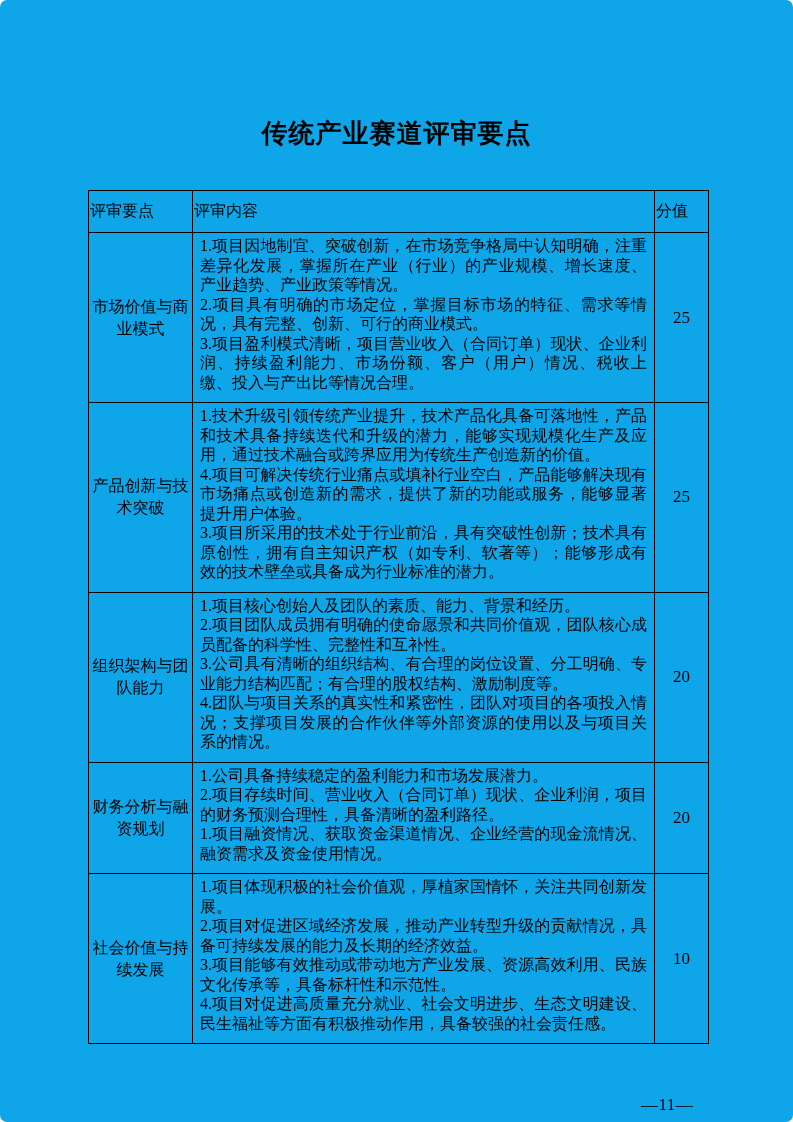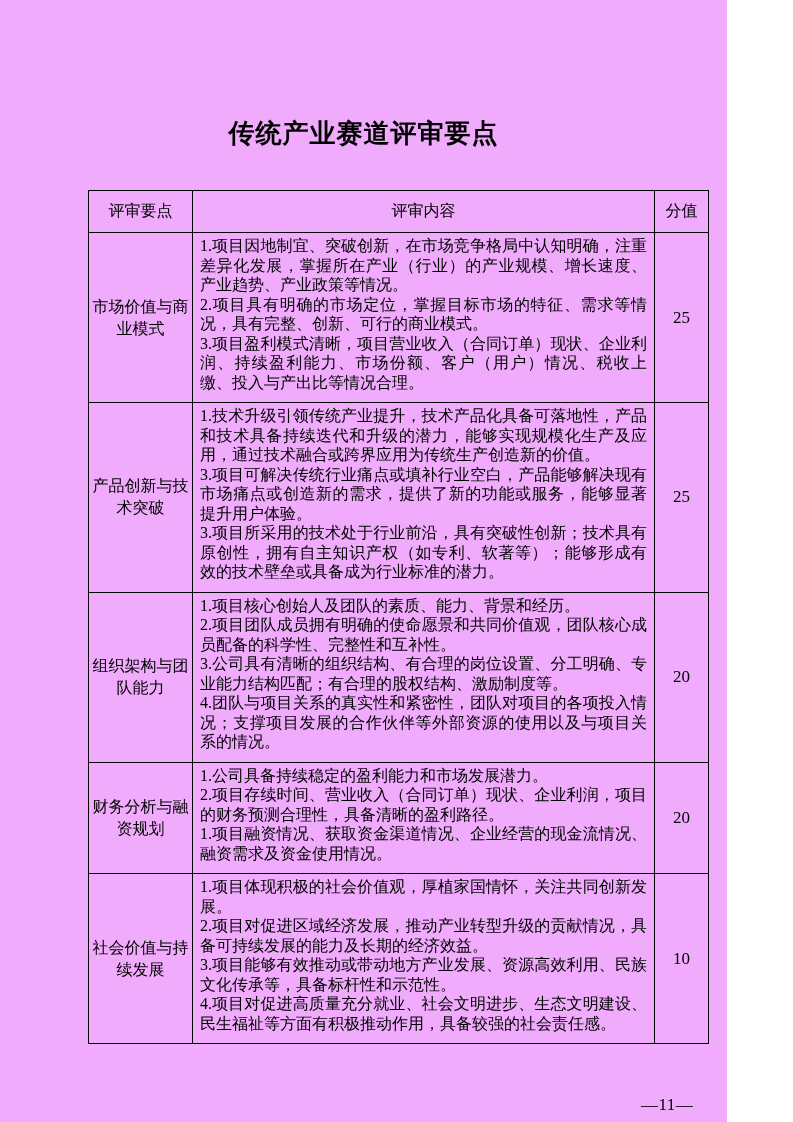--- a/index.html
+++ b/index.html
@@ -5,23 +5,24 @@
   * { box-sizing: border-box; }
   html, body { margin: 0; padding: 0; }
   body {
     width: 793px; height: 1122px;
     background: #ffffff;
     color: #000000;
     font-family: "Liberation Serif", "DejaVu Serif", serif;
   }
   .page {
     position: relative;
-    width: 727px; height: 1122px;
-    background: #f0abfc;
+    width: 793px; height: 1122px;
+    background: #0ea5e9;
     overflow: hidden;
+    border-radius: 7px;
   }
   .doc-title {
     position: absolute;
     top: 116px; left: 0;
     width: 100%;
     text-align: center;
     font-size: 26px;
     font-weight: bold;
     letter-spacing: 1px;
   }
@@ -32,21 +33,21 @@
     border-collapse: collapse;
     table-layout: fixed;
   }
   .review-table th, .review-table td {
     border: 1.5px solid #000;
     font-weight: normal;
   }
   .review-table th {
     height: 42px;
     font-size: 16px;
-    text-align: center;
+    text-align: left;
     vertical-align: middle;
   }
   td.cat-cell {
     text-align: center;
     vertical-align: middle;
     font-size: 16px;
     line-height: 22px;
     padding: 0 0;
   }
   td.content-cell {
@@ -100,21 +101,21 @@
           <p>1.项目因地制宜、突破创新，在市场竞争格局中认知明确，注重差异化发展，掌握所在产业（行业）的产业规模、增长速度、产业趋势、产业政策等情况。</p>
           <p>2.项目具有明确的市场定位，掌握目标市场的特征、需求等情况，具有完整、创新、可行的商业模式。</p>
           <p>3.项目盈利模式清晰，项目营业收入（合同订单）现状、企业利润、持续盈利能力、市场份额、客户（用户）情况、税收上缴、投入与产出比等情况合理。</p>
         </td>
         <td class="score-cell">25</td>
       </tr>
       <tr>
         <td class="cat-cell">产品创新与技术突破</td>
         <td class="content-cell">
           <p>1.技术升级引领传统产业提升，技术产品化具备可落地性，产品和技术具备持续迭代和升级的潜力，能够实现规模化生产及应用，通过技术融合或跨界应用为传统生产创造新的价值。</p>
-          <p>3.项目可解决传统行业痛点或填补行业空白，产品能够解决现有市场痛点或创造新的需求，提供了新的功能或服务，能够显著提升用户体验。</p>
+          <p>4.项目可解决传统行业痛点或填补行业空白，产品能够解决现有市场痛点或创造新的需求，提供了新的功能或服务，能够显著提升用户体验。</p>
           <p>3.项目所采用的技术处于行业前沿，具有突破性创新；技术具有原创性，拥有自主知识产权（如专利、软著等）；能够形成有效的技术壁垒或具备成为行业标准的潜力。</p>
         </td>
         <td class="score-cell">25</td>
       </tr>
       <tr>
         <td class="cat-cell">组织架构与团队能力</td>
         <td class="content-cell">
           <p>1.项目核心创始人及团队的素质、能力、背景和经历。</p>
           <p>2.项目团队成员拥有明确的使命愿景和共同价值观，团队核心成员配备的科学性、完整性和互补性。</p>
           <p>3.公司具有清晰的组织结构、有合理的岗位设置、分工明确、专业能力结构匹配；有合理的股权结构、激励制度等。</p>

